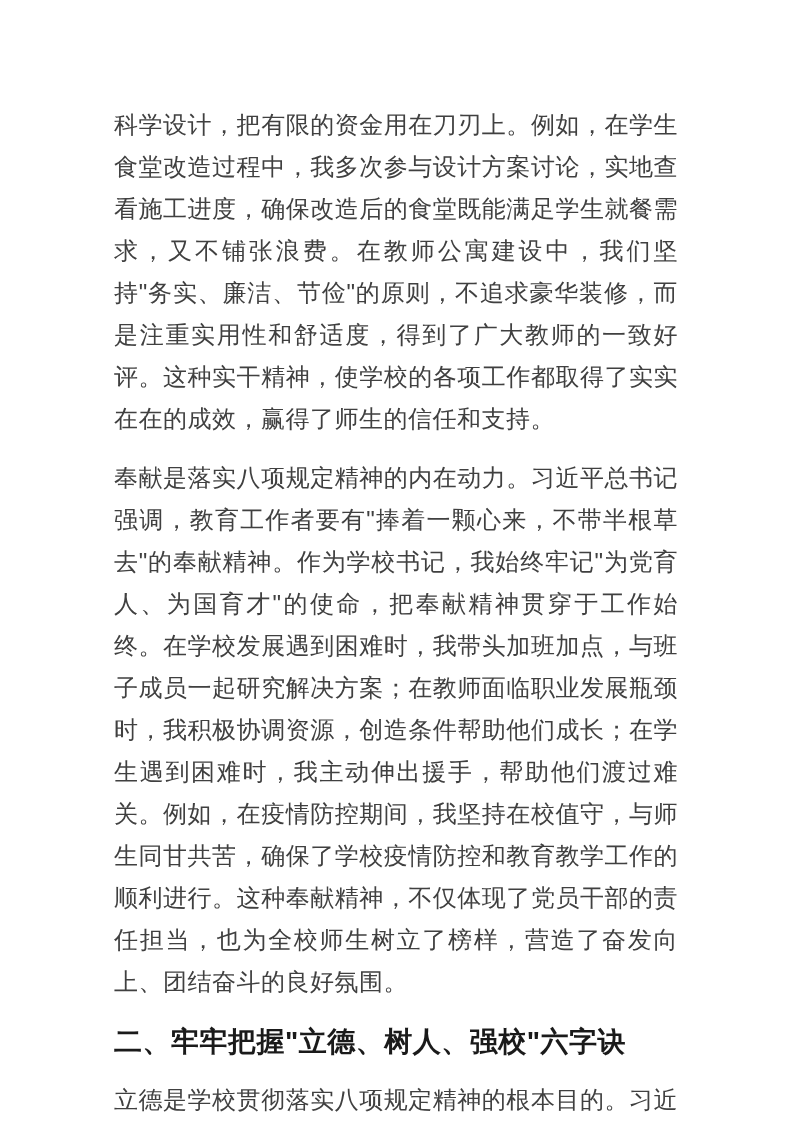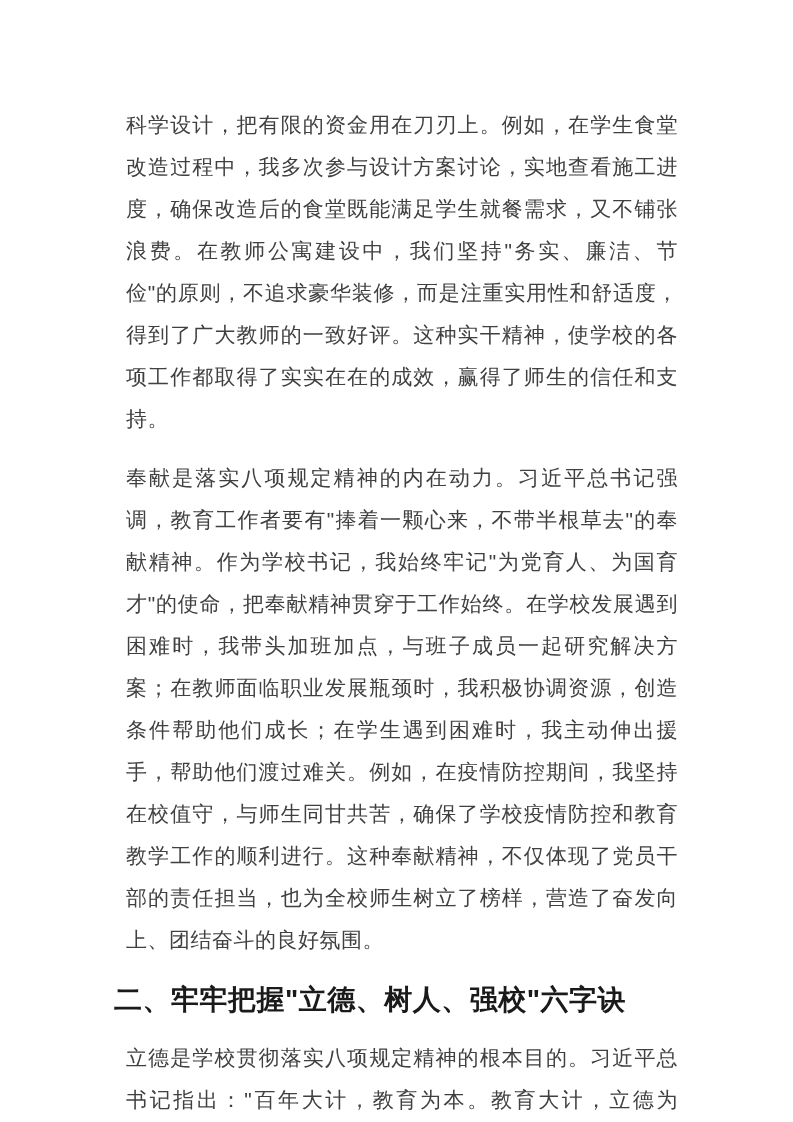--- a/index.html
+++ b/index.html
@@ -12,22 +12,22 @@
     width: 793px;
     height: 1122px;
     margin: 0 auto;
     background: #ffffff;
     overflow: hidden;
     box-sizing: border-box;
     padding: 104px 115px 0 114px;
     font-family: "Liberation Sans", "DejaVu Sans", sans-serif;
   }
   .page p.body-para {
-    margin: 0 0 17px 12px;
-    font-size: 21px;
+    margin: 0 0 17px 0;
+    font-size: 24px;
     line-height: 42px;
     color: #404040;
     text-align: justify;
     text-justify: inter-ideograph;
     letter-spacing: 0.5px;
     word-break: break-all;
   }
   .page h2.section-heading {
     margin: 13px 0 15px 0;
     font-size: 28px;

